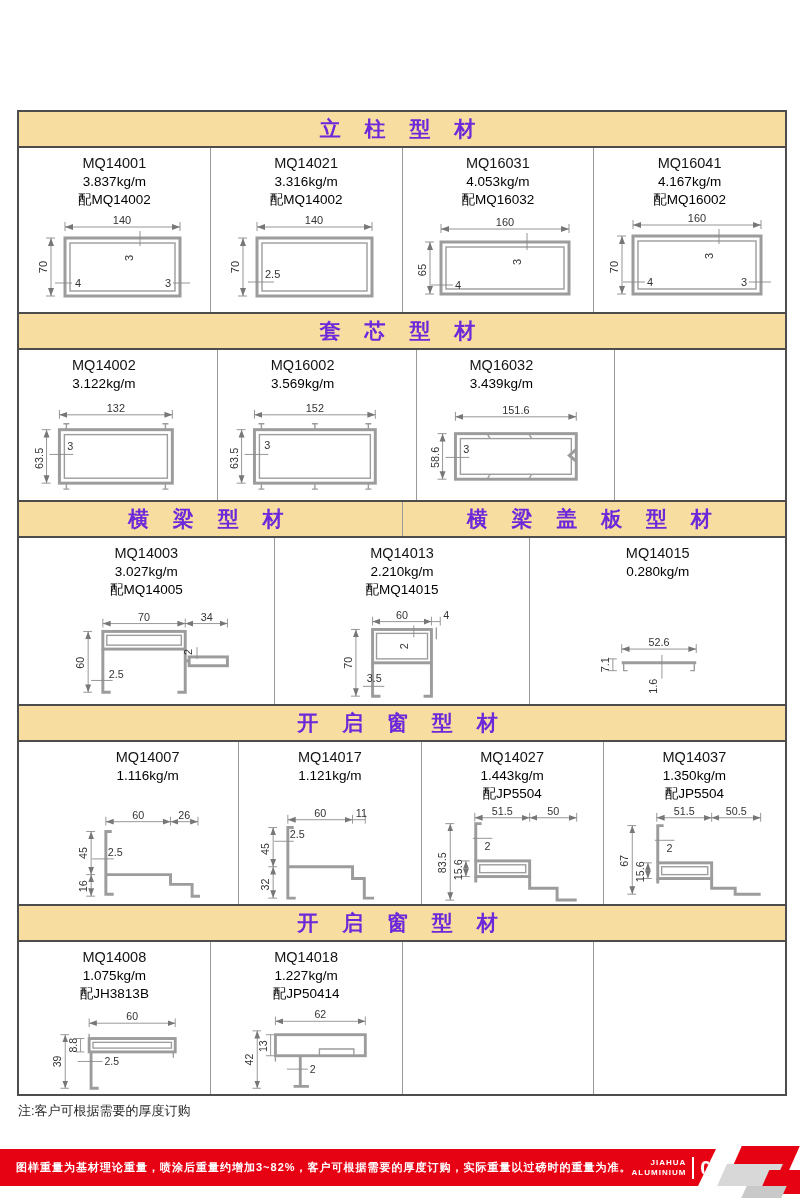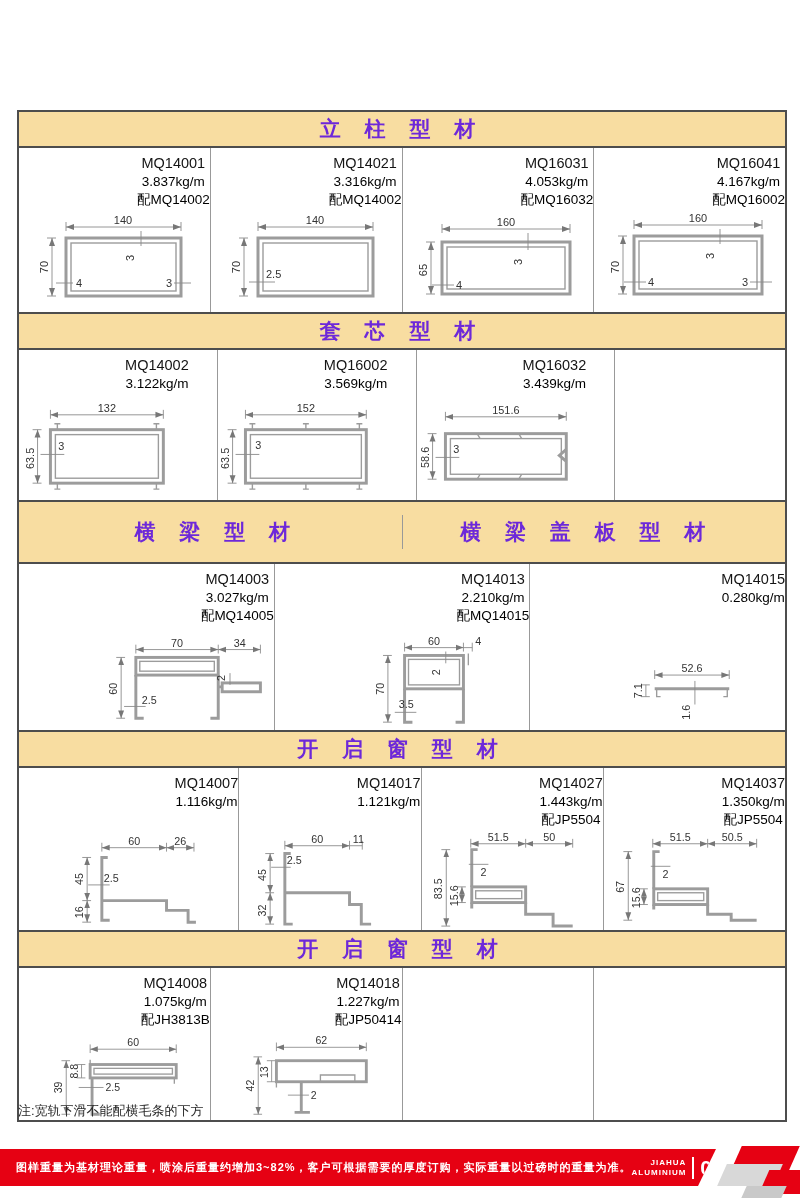--- a/index.html
+++ b/index.html
@@ -19,26 +19,26 @@
   .logo-seal-glyph{color:#e60113;font-size:24px;line-height:1;}
   .logo-cqm{box-shadow:inset 0 0 0 2px #fff,inset 0 0 0 3px #e60113;}
   .logo-cqm-txt{color:#e60113;font-weight:bold;font-size:11px;letter-spacing:.5px;
         border-top:1.5px solid #e60113;border-bottom:1.5px solid #e60113;padding:1px 1px;}
   
   .tbl{position:absolute;left:17px;top:110px;width:766px;border:2px solid #4d4d4d;background:#fff;}
   .band{background:#f8dda1;height:34px;border-top:2px solid #4d4d4d;border-bottom:2px solid #4d4d4d;
         display:flex;align-items:center;justify-content:center;
         font-size:21px;font-weight:bold;letter-spacing:9px;color:#6d28d9;}
   .band.first{border-top:none;}
-  .band.split{justify-content:stretch;padding:13px;}
+  .band.split{justify-content:stretch;padding:0;}
   .band.split .half{flex:1;display:flex;align-items:center;justify-content:center;height:100%;}
   .band.split .half+.half{border-left:1px solid #999;}
   .brow{display:flex;align-items:stretch;}
   .h1{height:164px;} .h2{height:150px;gap:28px;} .h3{height:166px;} .h4{height:162px;margin-left:38px;} .h5{height:152px;}
-  .bcell{flex:1;border-left:1px solid #999;display:flex;flex-direction:column;align-items:flex-end;
+  .bcell{flex:1;border-left:1px solid #999;display:flex;flex-direction:column;align-items:center;
          padding-top:6px;overflow:hidden;}
   .bcell:first-child{border-left:none;}
   .lbl{text-align:center;min-height:58px;}
   .lbl.short{min-height:40px;}
   .code{font-size:14.5px;color:#141414;line-height:1.32;}
   .wt,.match{font-size:13.5px;color:#000000;line-height:1.32;}
   
   svg.diag{display:block;}
   .p{fill:none;stroke:#9c9c9c;stroke-width:3;stroke-linejoin:miter;}
   .pi{fill:none;stroke:#9c9c9c;stroke-width:1.4;}
@@ -441,21 +441,21 @@
           <text class="dt" transform="translate(53 42) rotate(-90)" text-anchor="middle">13</text>
           <text class="dt" x="98" y="70">2</text>
         </svg>
       </div>
 
       <div class="bcell"></div>
       <div class="bcell"></div>
     </div>
   </div>
 
-  <div class="note">注:宽轨下滑不能配横毛条的下方</div>
+  <div class="note">注:客户可根据需要的厚度订购</div>
 
   <div class="fband">
     <span class="ftext">图样重量为基材理论重量，喷涂后重量约增加3~82%，客户可根据需要的厚度订购，实际重量以过磅时的重量为准。</span>
     <span class="fbrand">
       <span class="fbrand-lines">
         <div>JIAHUA</div>
         <div>ALUMINIUM</div>
       </span>
       <span class="fbar"></span>
       <span class="fpage">07</span>

